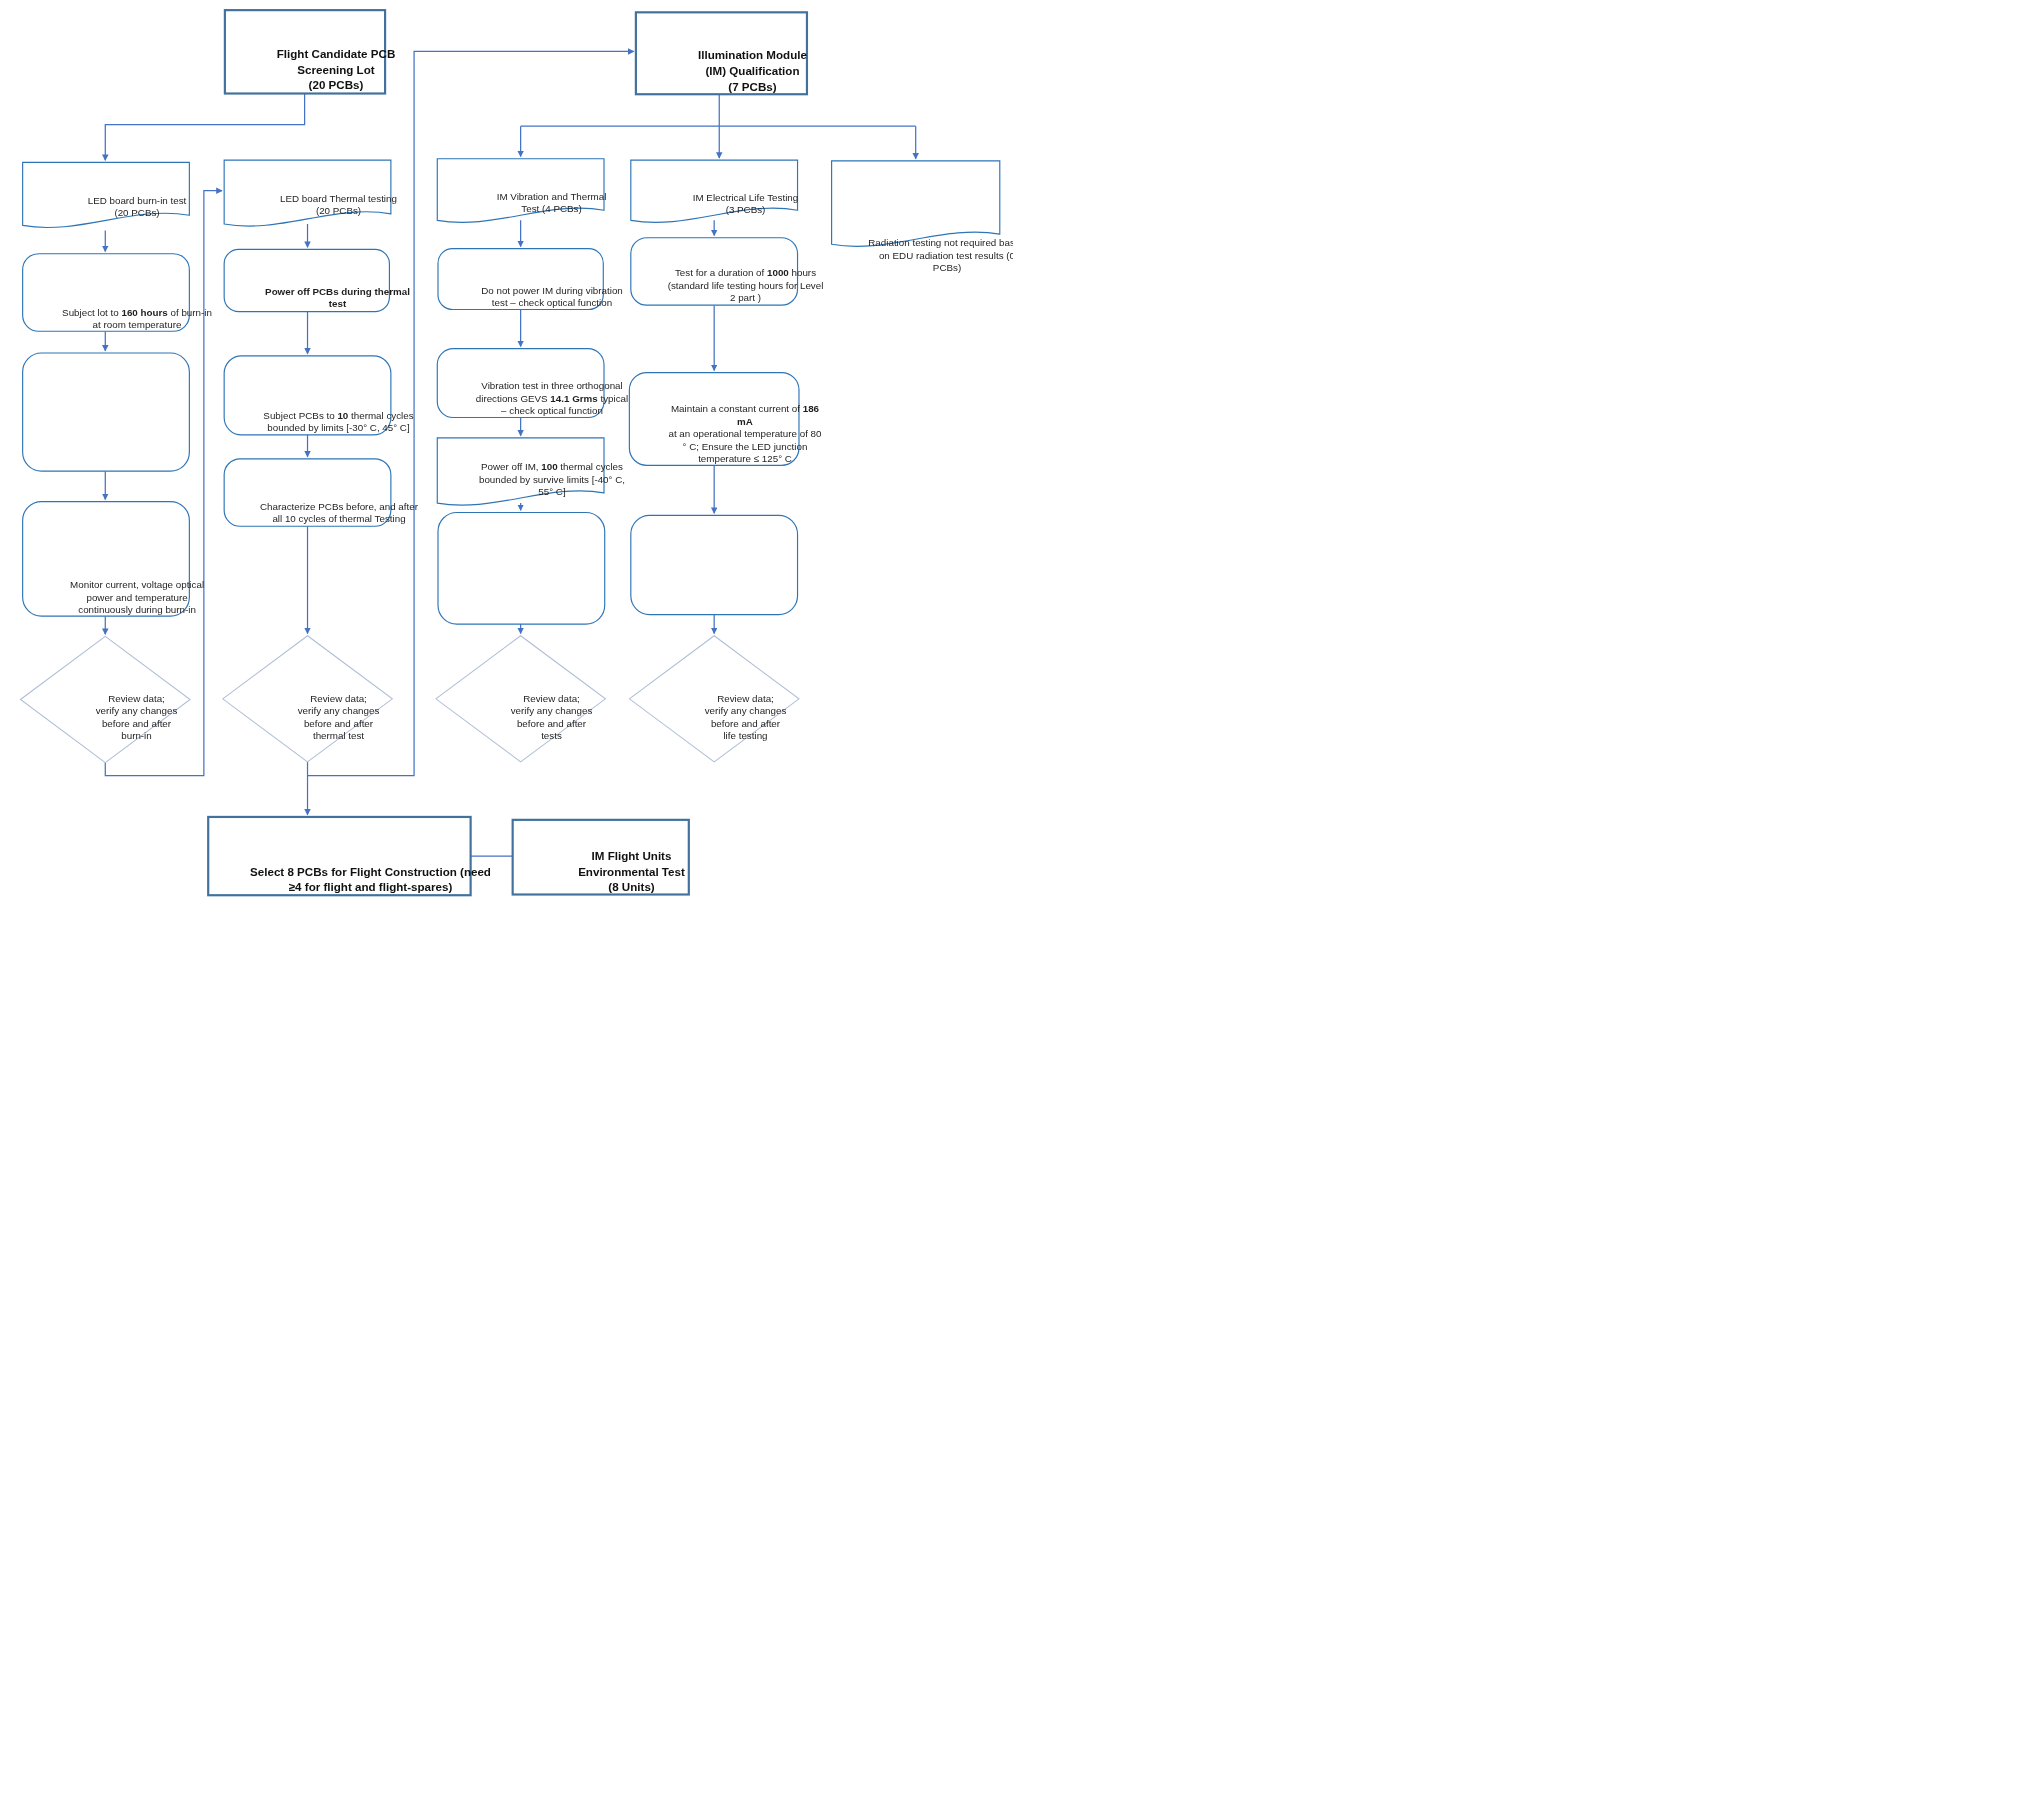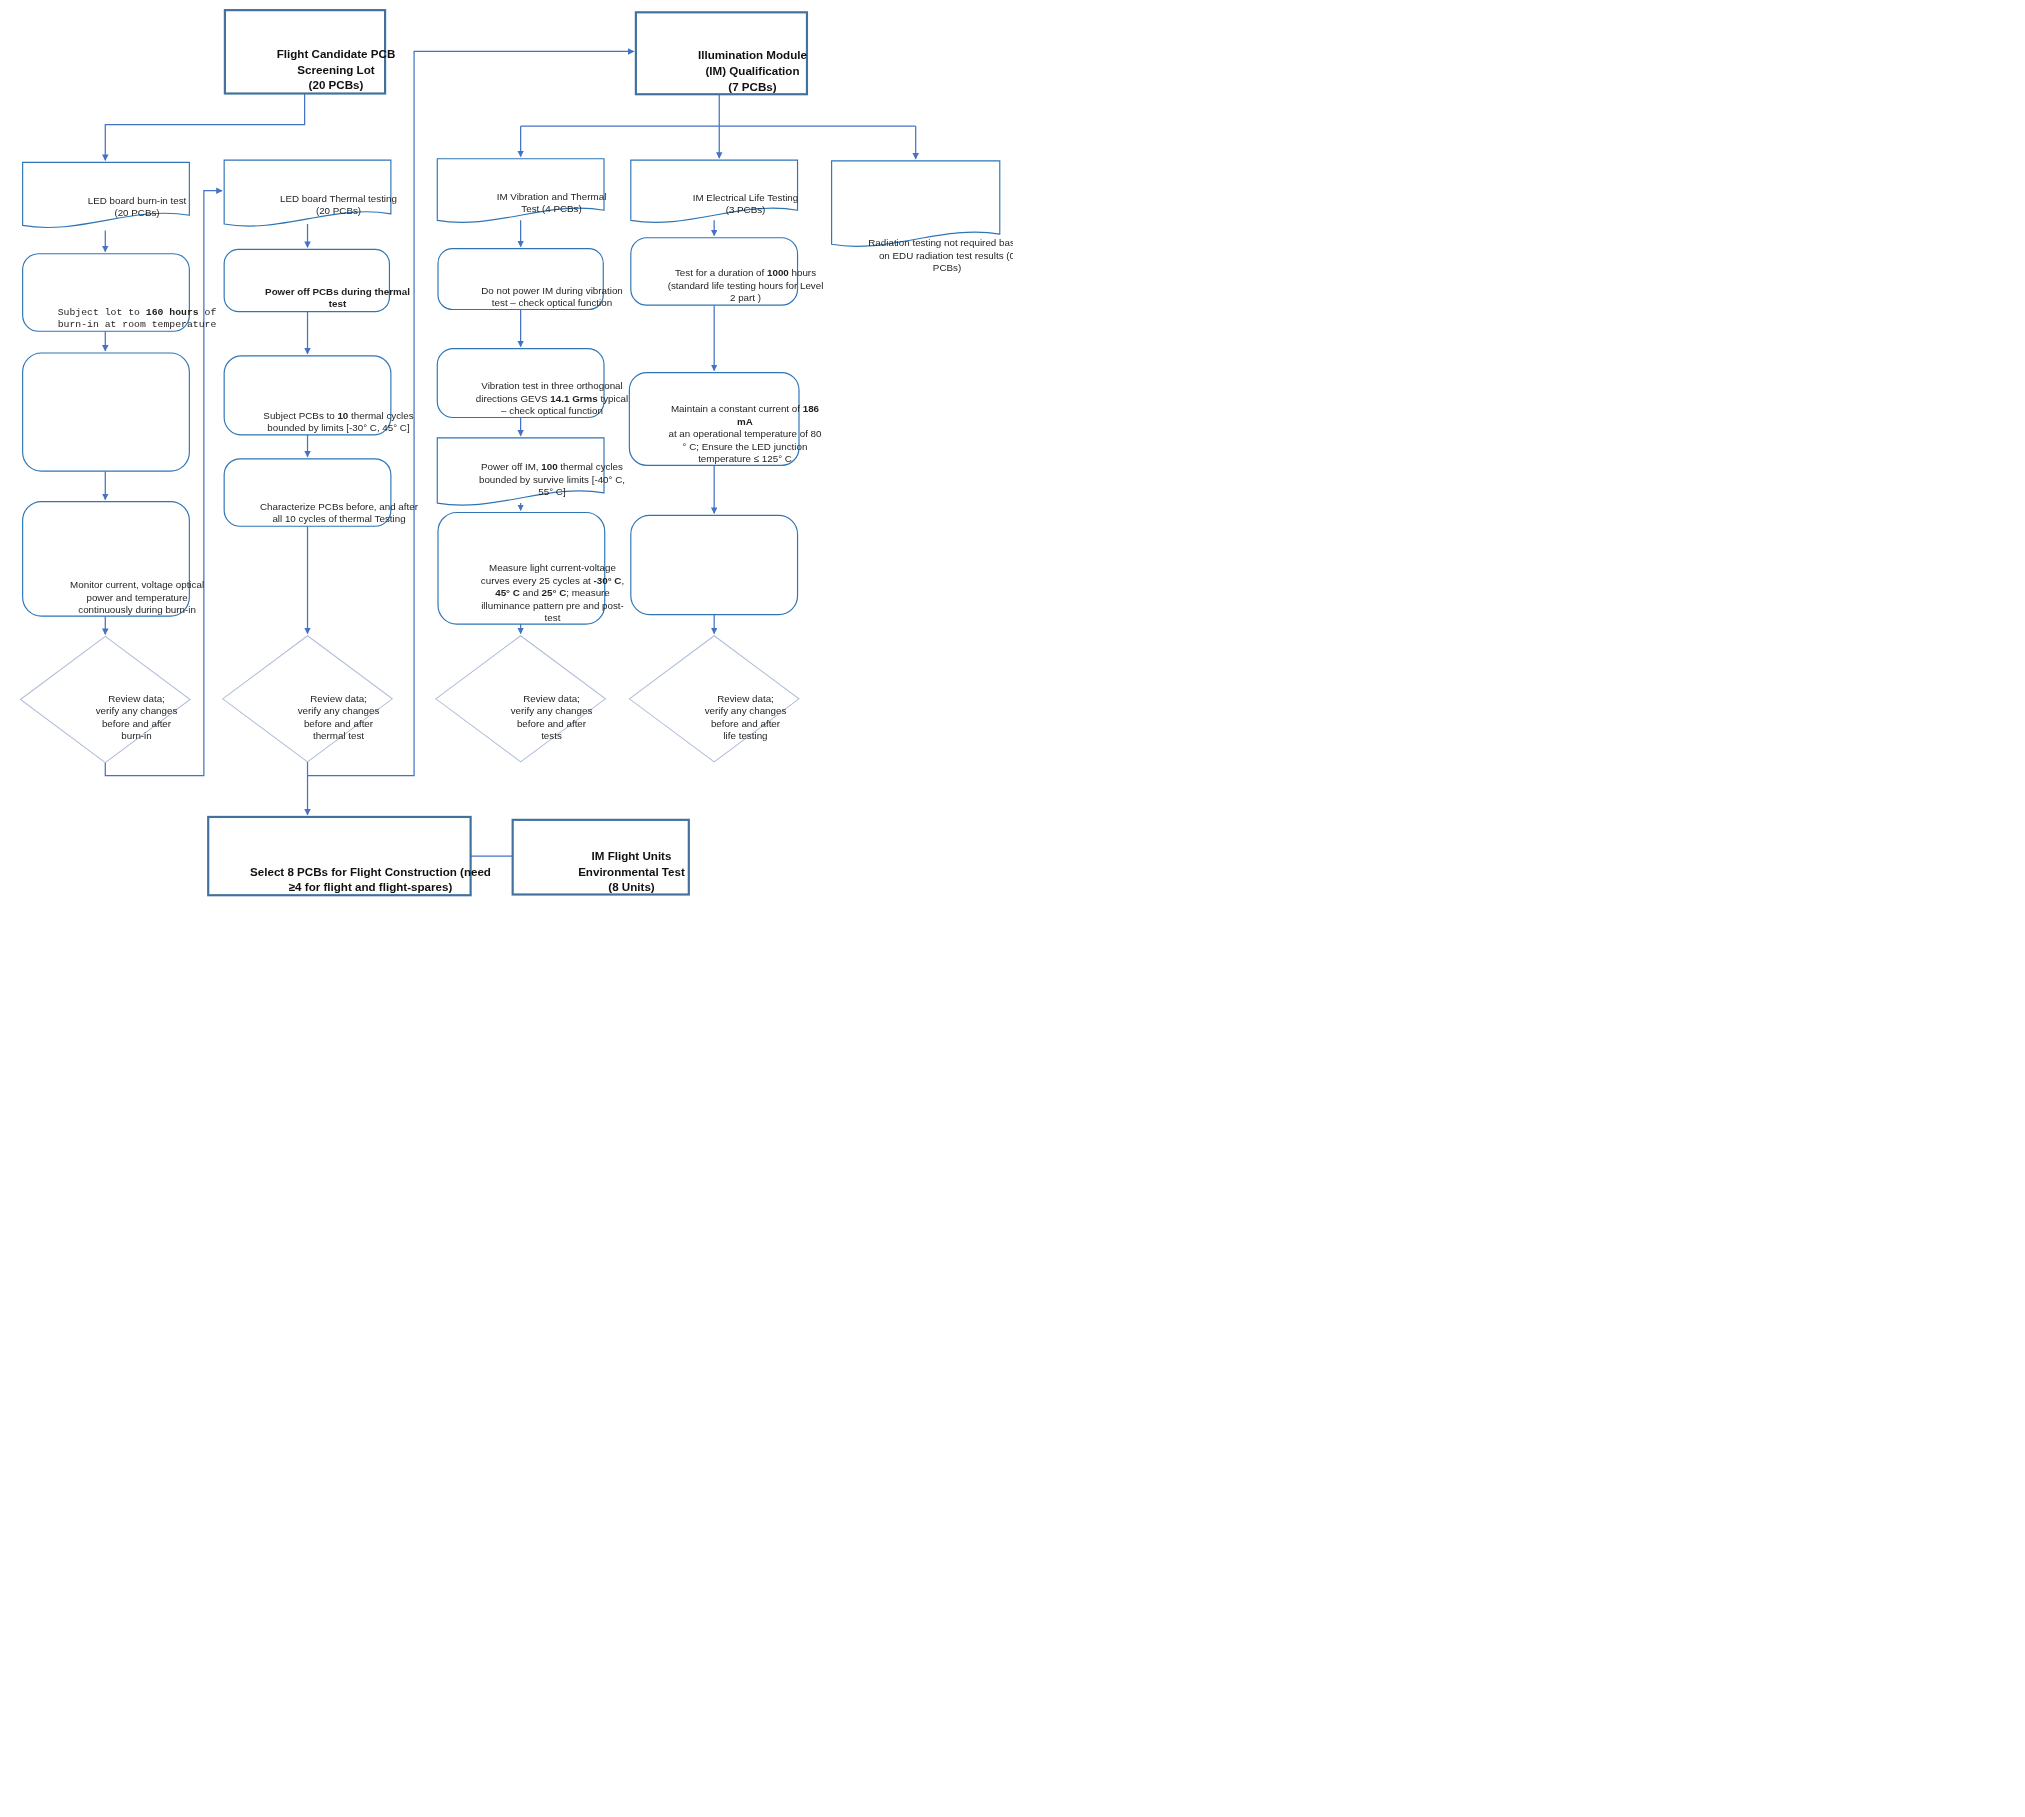--- a/index.html
+++ b/index.html
@@ -114,21 +114,21 @@
 
   <div class="txt bold" style="left:225px;top:10px;width:160px;height:83px;"><div class="tin">Flight Candidate PCB
 Screening Lot
 (20 PCBs)</div></div>
   <div class="txt bold" style="left:636px;top:12.3px;width:171px;height:82px;"><div class="tin">Illumination Module
 (IM) Qualification
 (7 PCBs)</div></div>
 
   <div class="txt" style="left:22.5px;top:162px;width:167px;height:58px;"><div class="tin">LED board burn-in test
 (20 PCBs)</div></div>
-  <div class="txt" style="left:26px;top:254px;width:160px;height:78px;font-family:Liberation Mono, monospace;"><div class="tin"><span>Subject lot to </span><span class="bseg">160 hours</span><span> of burn-in at room temperature</span></div></div>
+  <div class="txt" style="left:26px;top:254px;width:160px;height:78px;"><div class="tin"><span>Subject lot to </span><span class="bseg">160 hours</span><span> of burn-in at room temperature</span></div></div>
   <div class="txt" style="left:27.6px;top:502px;width:157px;height:115px;"><div class="tin">Monitor current, voltage optical power and temperature continuously during burn-in</div></div>
   <div class="txt diam" style="left:44px;top:656px;width:123px;height:87px;"><div class="tin">Review data;
 verify any changes
 before and after
 burn-in</div></div>
 
   <div class="txt" style="left:224px;top:160px;width:167px;height:58px;"><div class="tin">LED board Thermal testing
 (20 PCBs)</div></div>
   <div class="txt" style="left:231px;top:249px;width:151px;height:62px;font-weight:bold;"><div class="tin">Power off PCBs during thermal test</div></div>
   <div class="txt" style="left:229px;top:356px;width:157px;height:79px;"><div class="tin"><span>Subject PCBs to </span><span class="bseg">10</span><span> thermal cycles bounded by limits [-30° C, 45° C]</span></div></div>
@@ -136,21 +136,20 @@
   <div class="txt diam" style="left:246px;top:656px;width:123px;height:87px;"><div class="tin">Review data;
 verify any changes
 before and after
 thermal test</div></div>
 
   <div class="txt" style="left:437px;top:159px;width:167px;height:57px;"><div class="tin">IM Vibration and Thermal
 Test (4 PCBs)</div></div>
   <div class="txt" style="left:444px;top:249px;width:154px;height:61px;"><div class="tin">Do not power IM during vibration test – check optical function</div></div>
   <div class="txt" style="left:442px;top:349px;width:158px;height:69px;"><div class="tin"><span>Vibration test in three orthogonal directions GEVS </span><span class="bseg">14.1 Grms</span><span> typical – check optical function</span></div></div>
   <div class="txt" style="left:442px;top:438px;width:158px;height:61px;"><div class="tin"><span>Power off IM, </span><span class="bseg">100</span><span> thermal cycles bounded by survive limits [-40° C, 55° C]</span></div></div>
-  <div class="txt" style="left:443px;top:513px;width:157px;height:112px;"><div class="tin"><span>Measure light current-voltage curves every 25 cycles at </span><span class="bseg">-30° C</span><span>, </span><span class="bseg">45° C</span><span> and </span><span class="bseg">25° C</span><span>; measure illuminance pattern pre and post-test</span></div></div>
   <div class="txt diam" style="left:459px;top:656px;width:123px;height:87px;"><div class="tin">Review data;
 verify any changes
 before and after
 tests</div></div>
 
   <div class="txt" style="left:631px;top:160px;width:167px;height:57px;"><div class="tin">IM Electrical Life Testing
 (3 PCBs)</div></div>
   <div class="txt" style="left:636px;top:238px;width:157px;height:67px;"><div class="tin"><span>Test for a duration of </span><span class="bseg">1000</span><span> hours (standard life testing hours for Level 2 part )</span></div></div>
   <div class="txt" style="left:635px;top:373px;width:158px;height:93px;"><div class="tin"><span>Maintain a constant current of </span><span class="bseg">186 mA</span><span>
 at an operational temperature of 80 ° C; Ensure the LED junction temperature ≤ 125° C</span></div></div>

